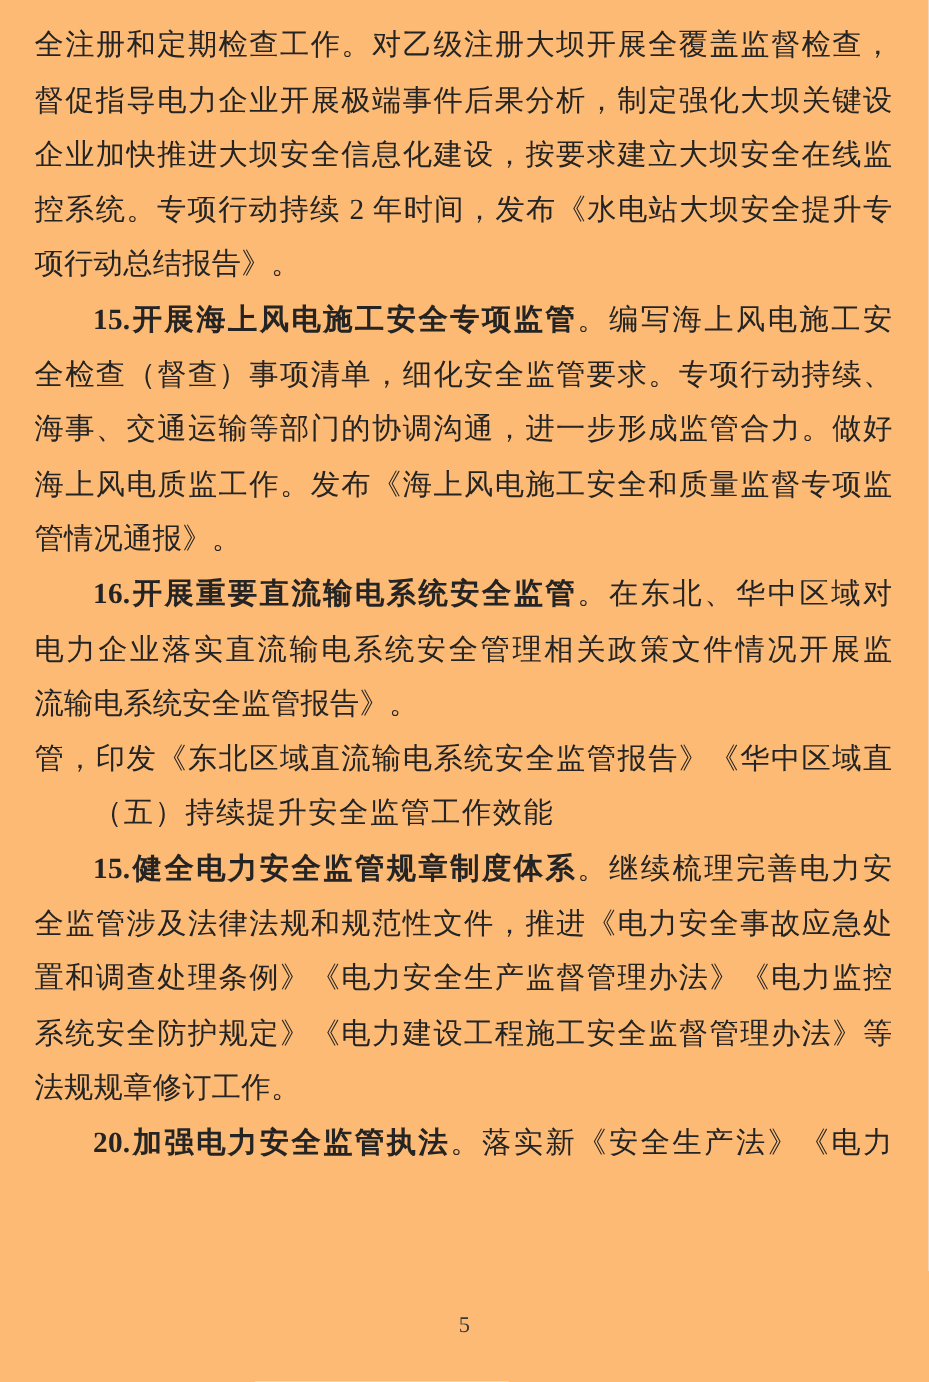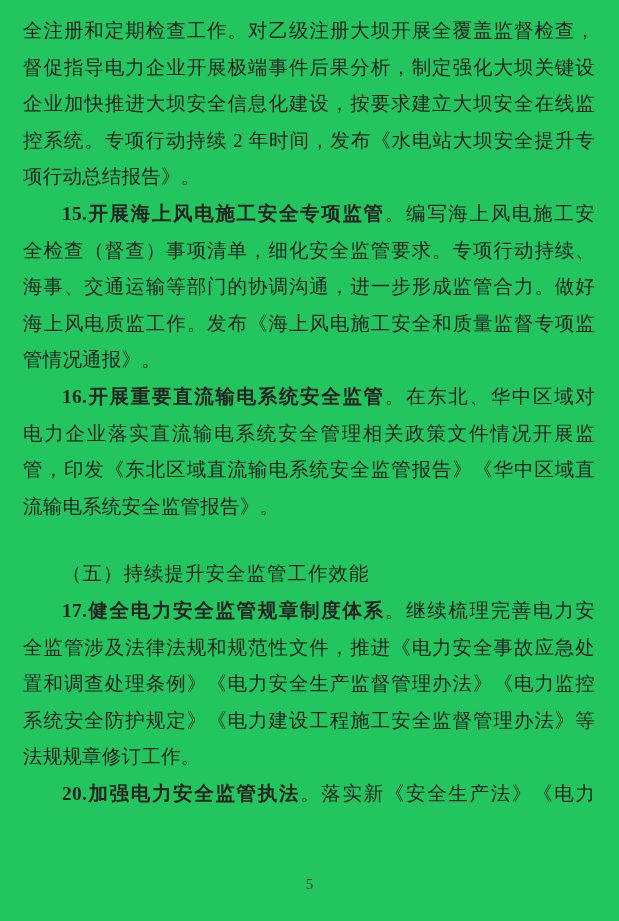--- a/index.html
+++ b/index.html
@@ -1,21 +1,21 @@
 <!DOCTYPE html>
 <html><head>
 <meta charset="utf-8">
 <style>
   html, body { margin: 0; padding: 0; background: #e9e9e9; }
   .page {
     position: relative;
     width: 619px;
     height: 921px;
     margin: 0 auto;
-    background: #22c55e;
+    background: #fdba74;
     font-family: "Liberation Serif", "DejaVu Serif", serif;
     color: #242424;
     overflow: hidden;
   }
   .content {
     position: absolute;
     left: 23px;
     top: 13px;
     width: 572px;
   }
@@ -27,21 +27,21 @@
     text-align-last: justify;
     overflow: hidden;
     letter-spacing: 0.2px;
   }
   .line.left {
     text-align: center;
     text-align-last: left;
   }
   .indent { text-indent: 39px; }
   .b { font-weight: 700; font-family: Liberation Serif, serif; }
-  .kai { letter-spacing: 1px; margin-top: 31px; }
+  .kai { letter-spacing: 1px; }
   .footer {
     position: absolute;
     left: 0;
     top: 876px;
     width: 619px;
     text-align: center;
     font-size: 15px;
     color: #3a3a3a;
   }
 </style>
@@ -58,26 +58,26 @@
     <div class="line left">项行动总结报告》。</div>
 
     <div class="line indent"><span class="b">15.开展海上风电施工安全专项监管</span><span>。编写海上风电施工安</span></div>
     <div class="line">全检查（督查）事项清单，细化安全监管要求。专项行动持续、</div>
     <div class="line">海事、交通运输等部门的协调沟通，进一步形成监管合力。做好</div>
     <div class="line">海上风电质监工作。发布《海上风电施工安全和质量监督专项监</div>
     <div class="line left">管情况通报》。</div>
 
     <div class="line indent"><span class="b">16.开展重要直流输电系统安全监管</span><span>。在东北、华中区域对</span></div>
     <div class="line">电力企业落实直流输电系统安全管理相关政策文件情况开展监</div>
+    <div class="line left">流输电系统安全监管报告》。</div>
     <div class="line">管，印发《东北区域直流输电系统安全监管报告》《华中区域直</div>
-    <div class="line left">流输电系统安全监管报告》。</div>
 
     <div class="line left indent kai">（五）持续提升安全监管工作效能</div>
 
-    <div class="line indent"><span class="b">17.健全电力安全监管规章制度体系</span><span>。继续梳理完善电力安</span></div>
+    <div class="line indent"><span class="b">15.健全电力安全监管规章制度体系</span><span>。继续梳理完善电力安</span></div>
     <div class="line">全监管涉及法律法规和规范性文件，推进《电力安全事故应急处</div>
     <div class="line">置和调查处理条例》《电力安全生产监督管理办法》《电力监控</div>
     <div class="line">系统安全防护规定》《电力建设工程施工安全监督管理办法》等</div>
     <div class="line left">法规规章修订工作。</div>
 
     <div class="line indent"><span class="b">20.加强电力安全监管执法</span><span>。落实新《安全生产法》《电力</span></div>
 
   </div>
 
   <div class="footer">5</div>

